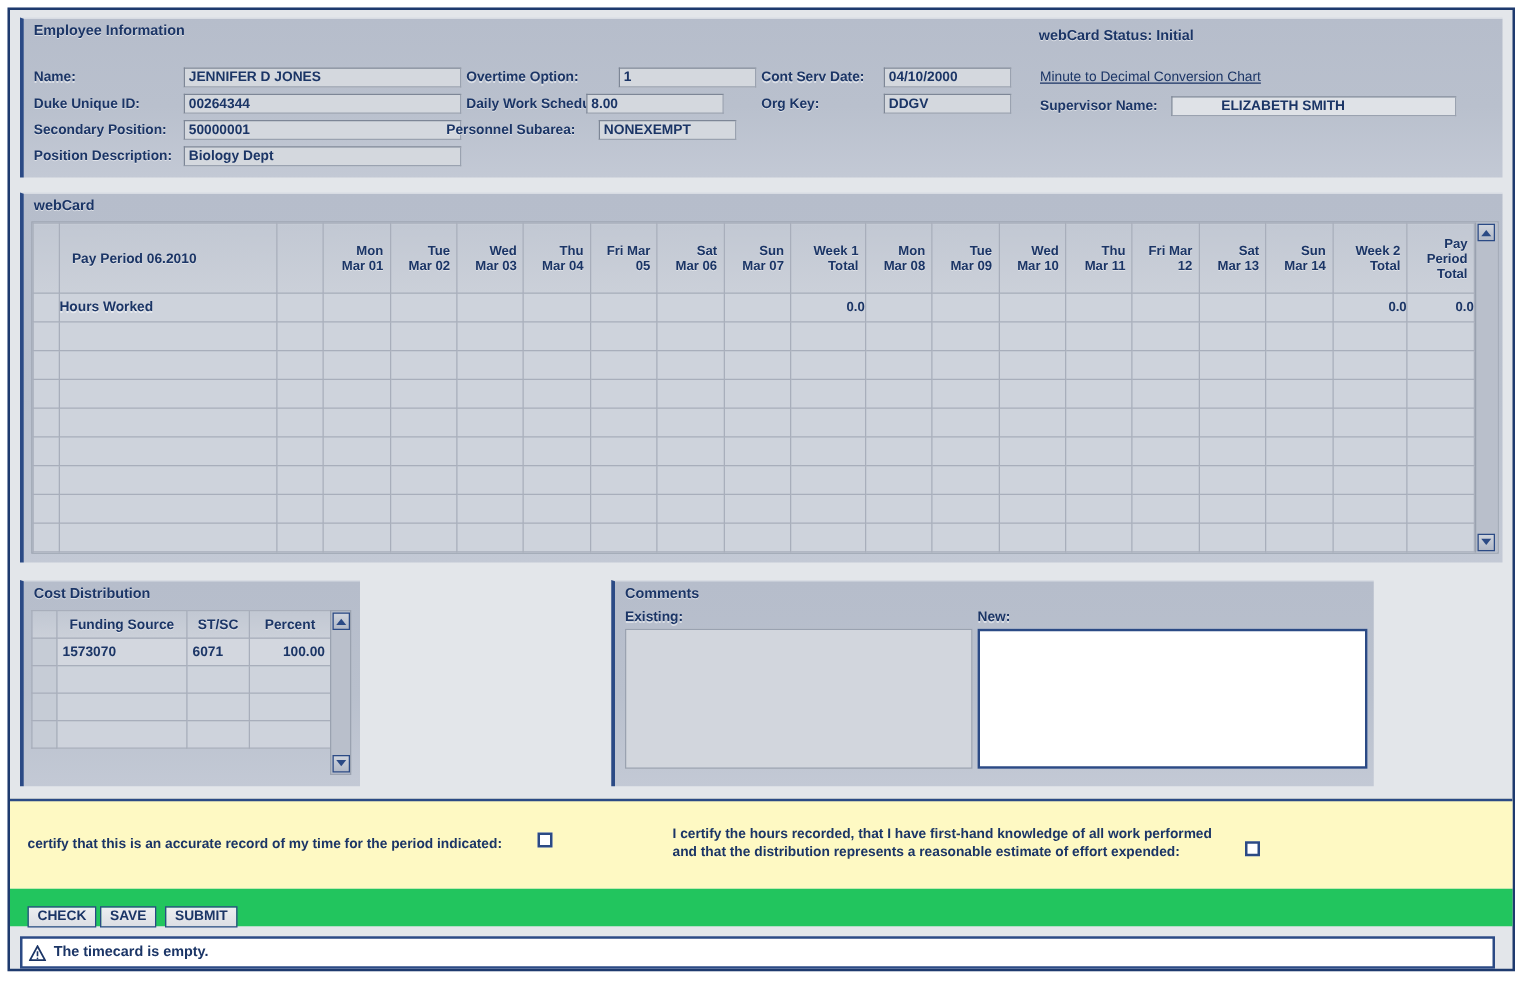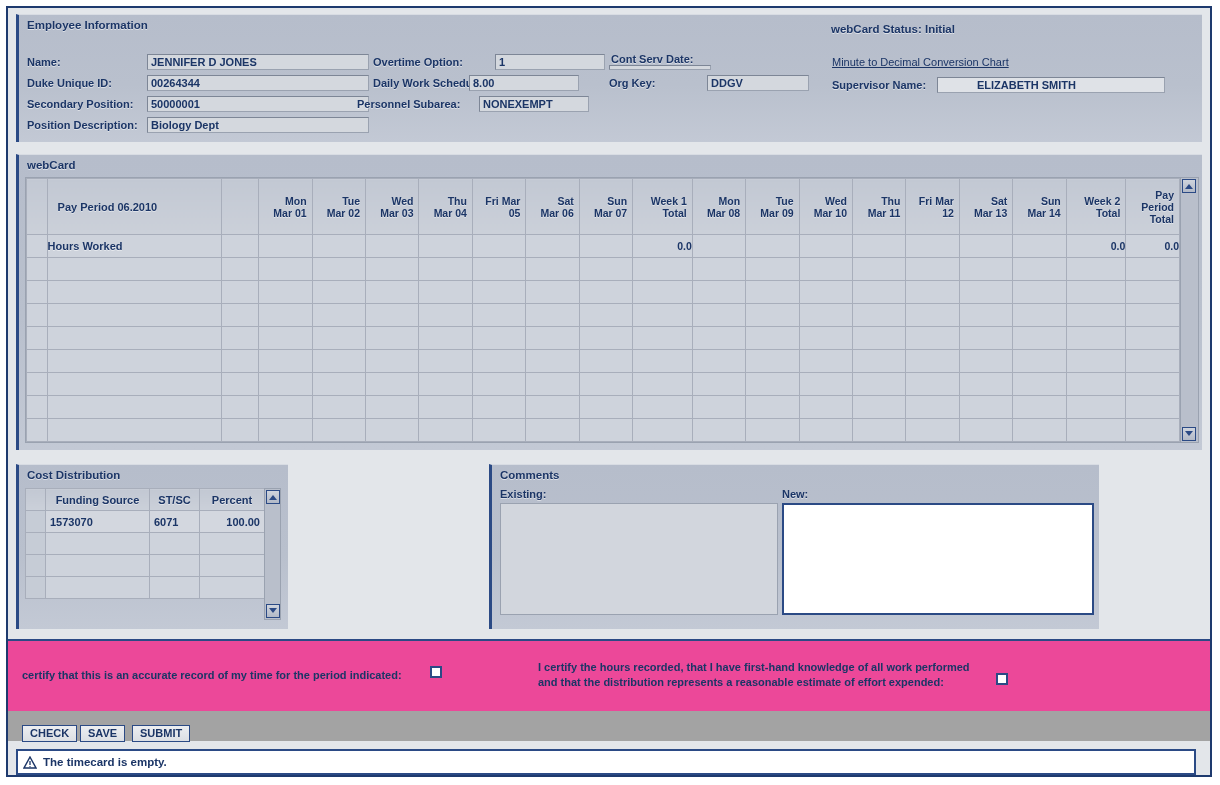--- a/index.html
+++ b/index.html
@@ -260,21 +260,21 @@
     width: 312px; height: 112px;
     background: #ffffff;
     border: 2px solid #2b4a85;
   }
 
   
   #certify-area {
     position: absolute;
     left: 0; top: 631px;
     width: 1202px; height: 72px;
-    background: #ec4899;
+    background: #fef9c3;
     border-top: 2px solid #2b4a85;
     box-sizing: border-box;
   }
   .cert-text {
     position: absolute;
     font-size: 11px;
     font-weight: bold;
     color: #1b3566;
     line-height: 15px;
   }
@@ -285,21 +285,21 @@
     border: 2px solid #2b4a85;
     box-sizing: border-box;
     cursor: pointer;
   }
 
   
   #button-bar {
     position: absolute;
     left: 0; top: 703px;
     width: 1202px; height: 30px;
-    background: #a3a3a3;
+    background: #22c55e;
   }
   .btn {
     position: absolute;
     top: 14px;
     height: 17px;
     line-height: 15px;
     padding: 0 7px;
     font-size: 11px;
     font-weight: bold;
     color: #1b3566;
@@ -363,21 +363,21 @@
     </div>
     <div class="field-row" style="left:354px; top:59px;">
       <span class="field-label" style="width:96px;">Daily Work Schedule:</span>
       <span class="field-box" style="width:110px;">8.00</span>
     </div>
     <div class="field-row" style="left:338px; top:80px;">
       <span class="field-label" style="width:122px;">Personnel Subarea:</span>
       <span class="field-box" style="width:110px;">NONEXEMPT</span>
     </div>
 
-    <div class="field-row" style="left:590px; top:38px;flex-direction:column;">
+    <div class="field-row" style="left:590px; top:38px;">
       <span class="field-label" style="width:98px;">Cont Serv Date:</span>
       <span class="field-box" style="width:102px;">04/10/2000</span>
     </div>
     <div class="field-row" style="left:590px; top:59px;">
       <span class="field-label" style="width:98px;">Org Key:</span>
       <span class="field-box" style="width:102px;">DDGV</span>
     </div>
 
     <div class="status-title">webCard Status: Initial</div>
     <div class="conv-link">Minute to Decimal Conversion Chart</div>

